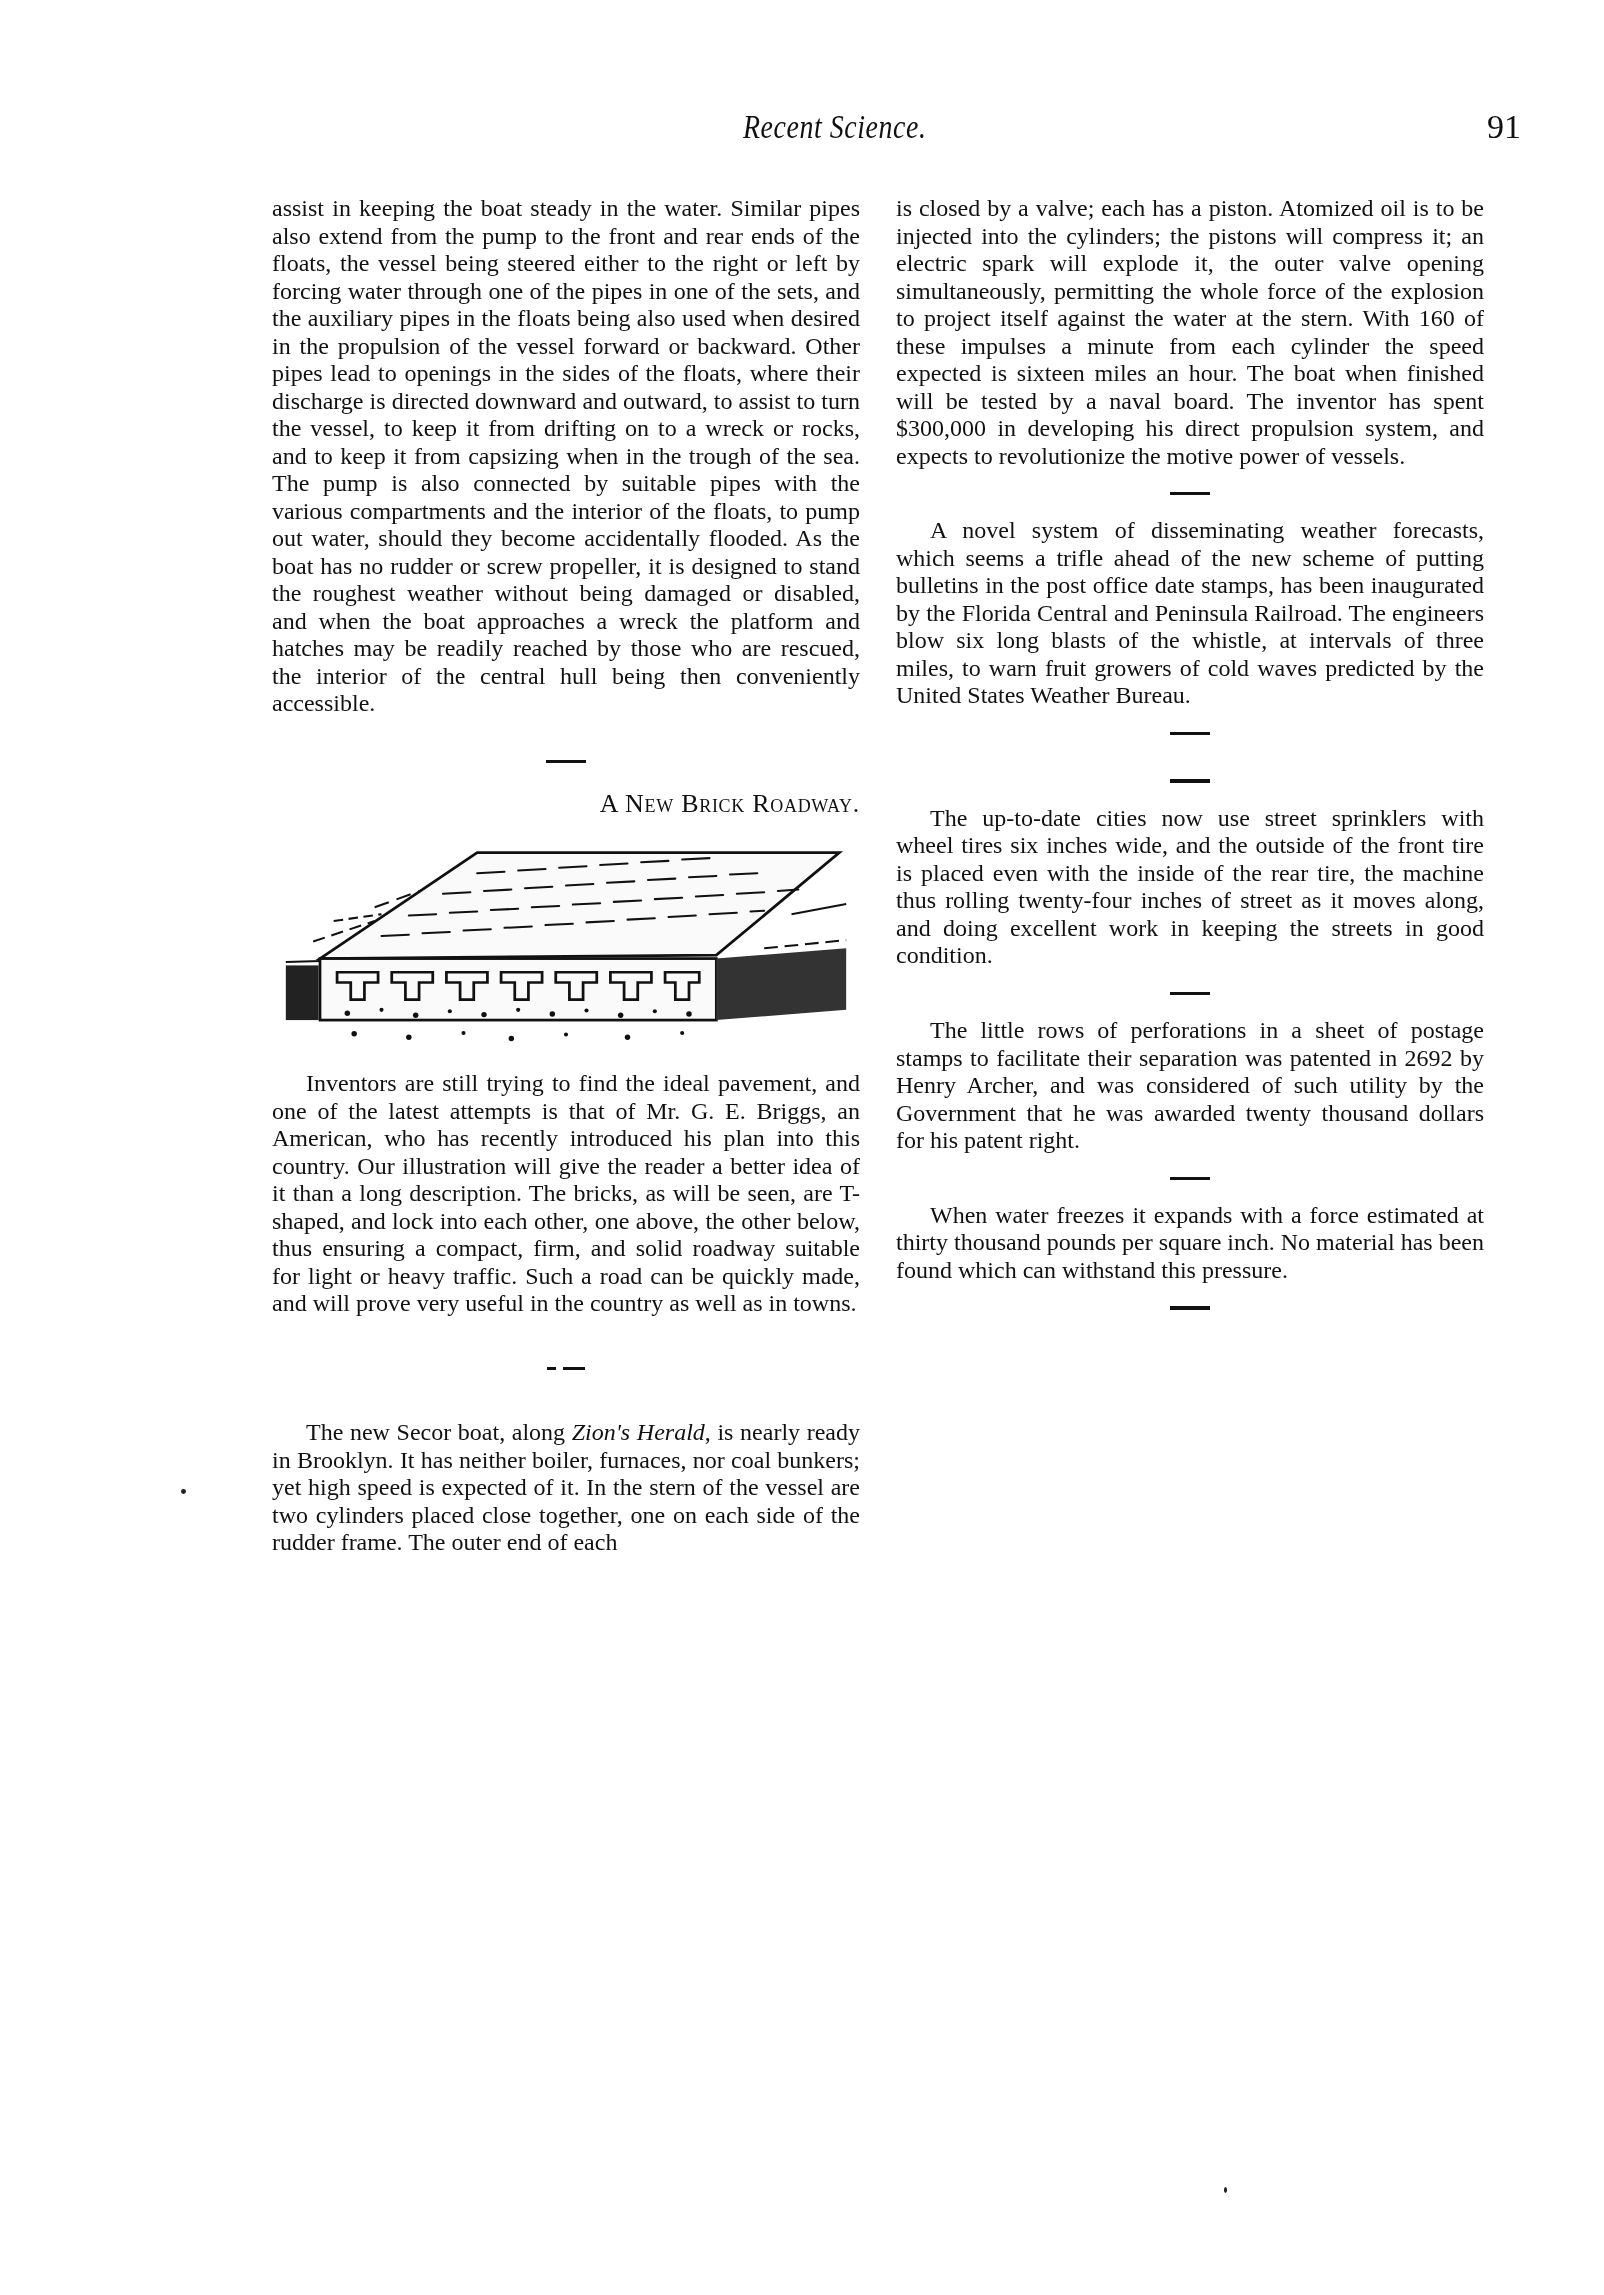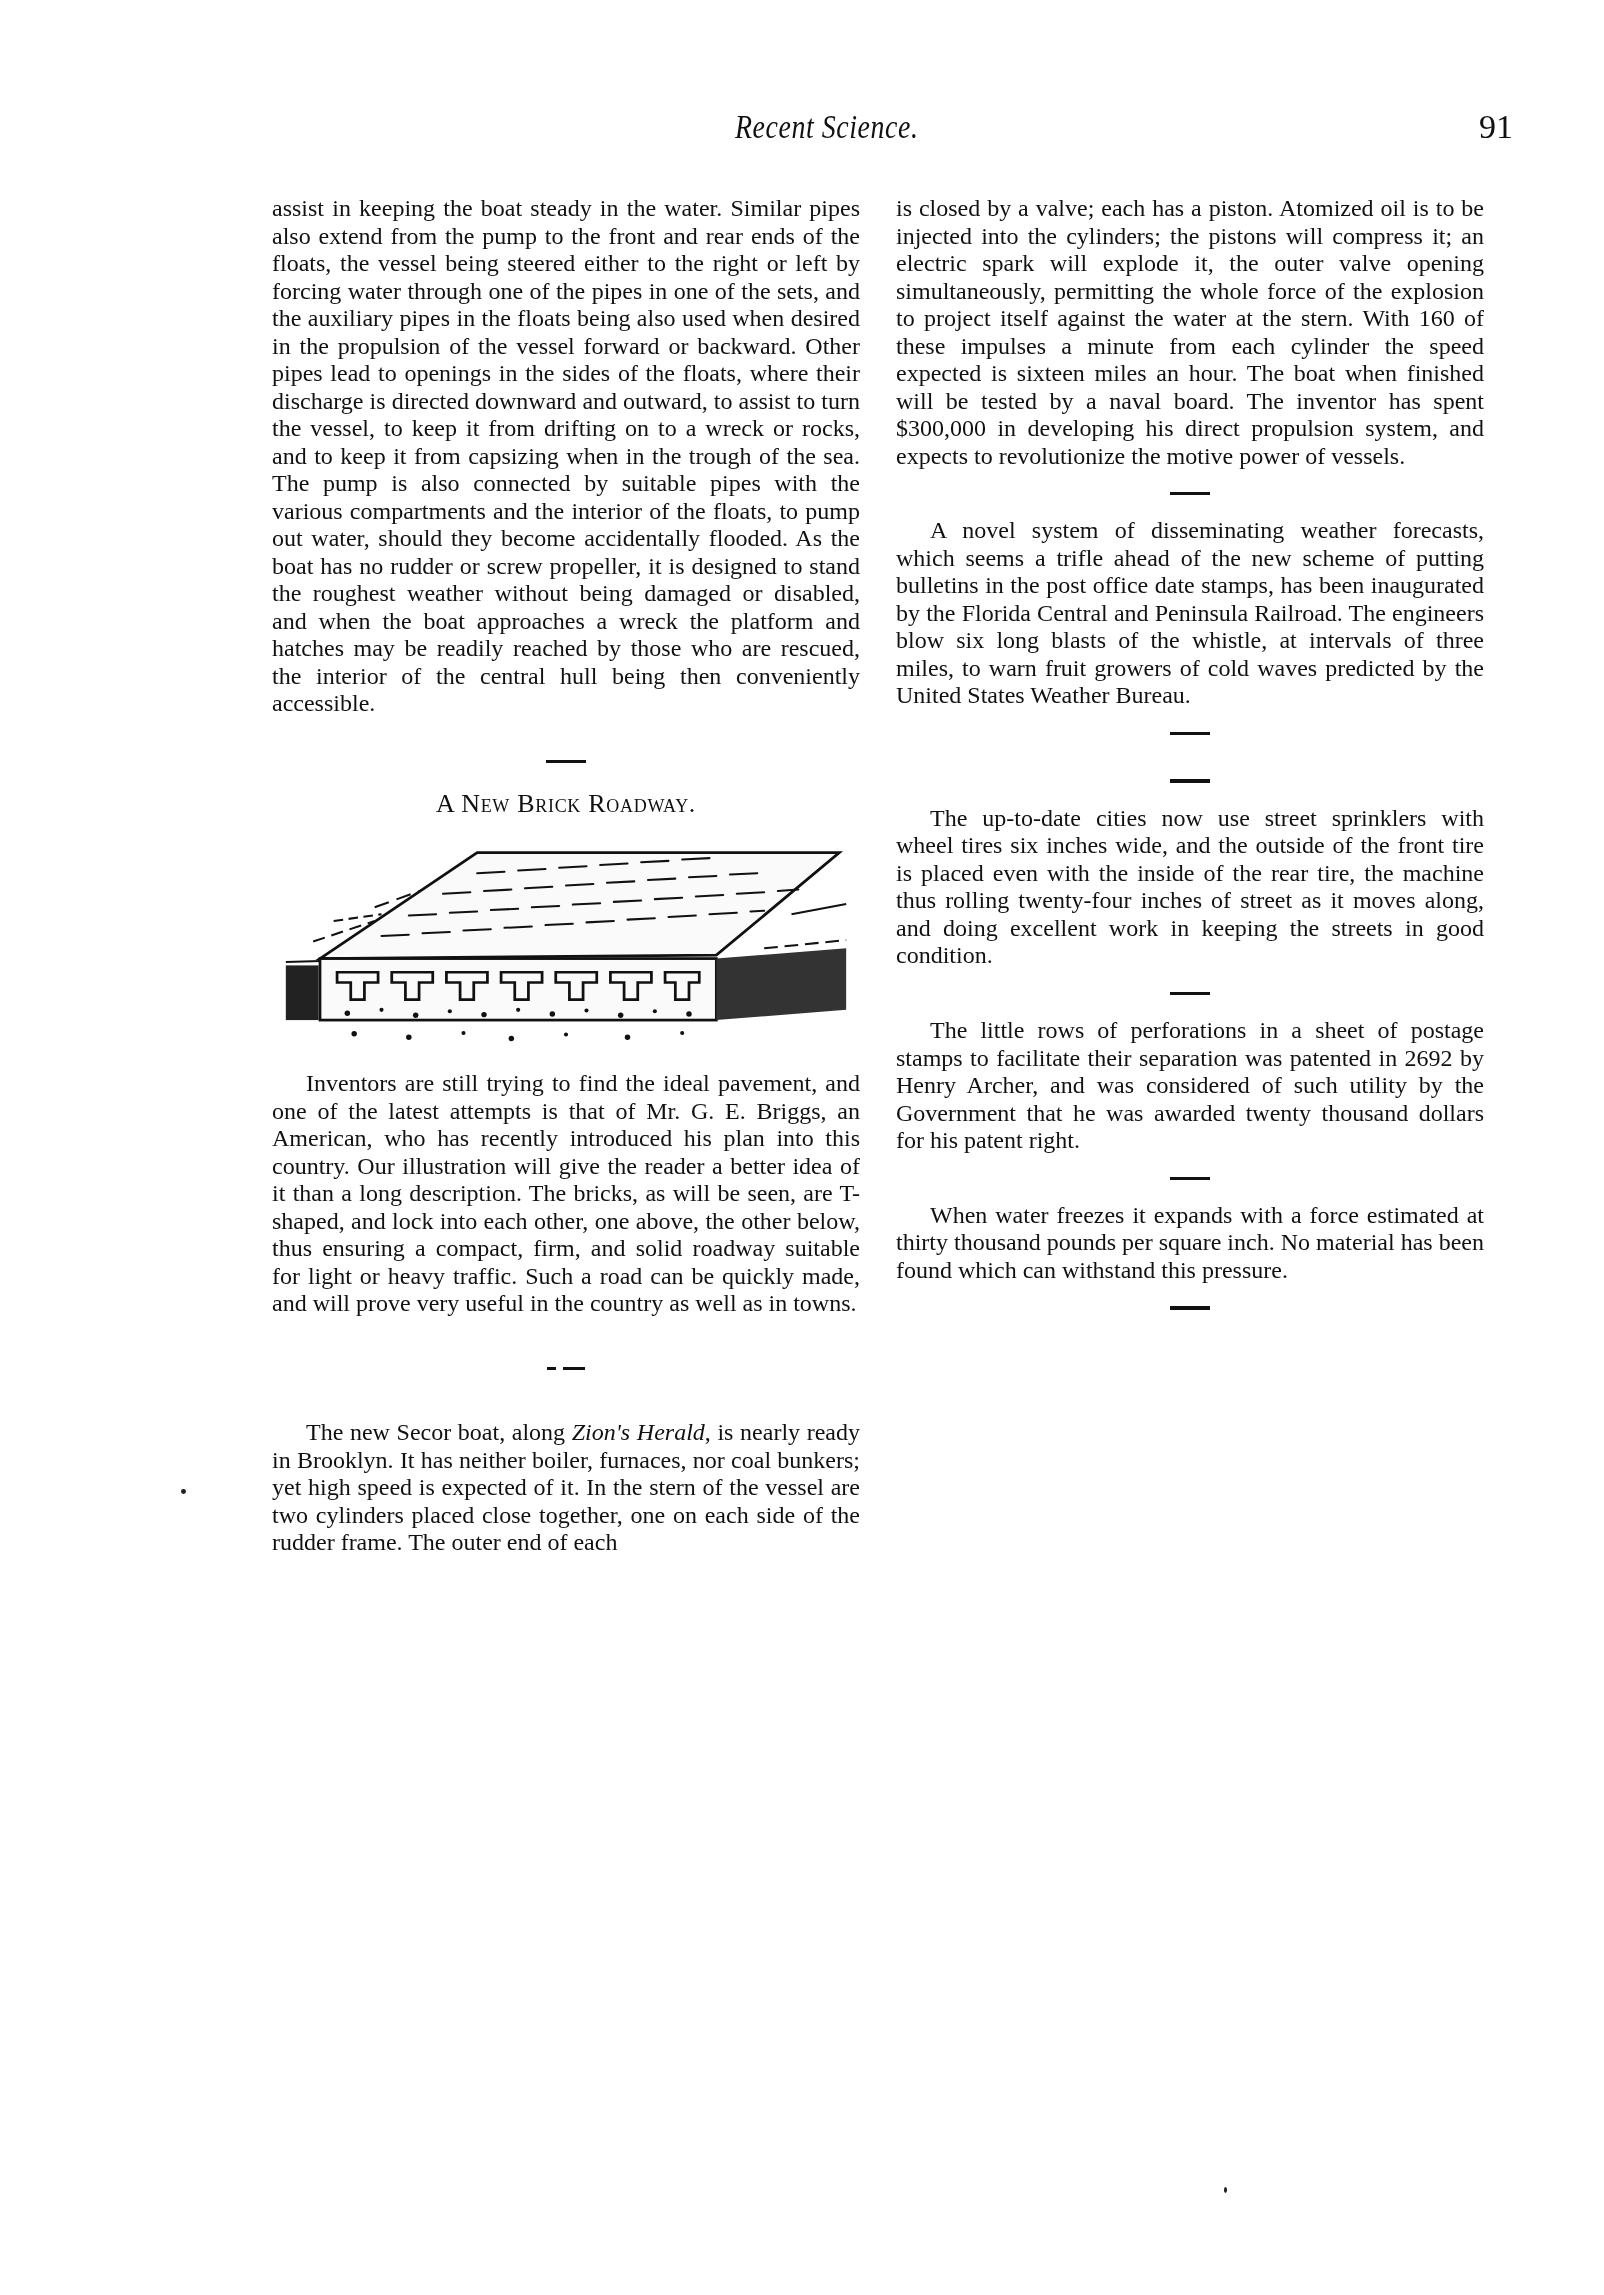--- a/index.html
+++ b/index.html
@@ -1,31 +1,31 @@
 <!DOCTYPE html>
 <html style="font-size:11px"><head>
 <meta charset="utf-8">
 <style>
   html, body { margin: 0; padding: 0; background: #ffffff; }
   body { width: 1604px; height: 2295px; position: relative; overflow: hidden;
          font-family: "Liberation Serif", "DejaVu Serif", serif; color: #111111; }
-  .running-head { position: absolute; top: 108px; left: 0; width: 1460px; height: 48px; }
+  .running-head { position: absolute; top: 108px; left: 8px; width: 1460px; height: 48px; }
   .running-title { position: absolute; left: 735px; top: 0; font-style: italic;
          font-size: 34px; letter-spacing: 0.7px; transform: scaleX(0.82); transform-origin: left top; }
   .page-number { position: absolute; left: 1435px; top: 0; font-size: 34px; margin-left: 44px; }
   .column { position: absolute; top: 195px; width: 588px; }
   .col-left { left: 272px; }
   .col-right { left: 896px; }
   .col-body { font-size: 24px; line-height: 27.5px; text-align: justify; }
   .col-body p { margin: 0; text-indent: 0; }
   .col-body p.indent { text-indent: 34px; font-family: Liberation Serif, serif; }
   .rule { width: 40px; height: 3.4px; background: #111; margin: 0 auto; }
   .rule-dashed { width: 38px; height: 3.4px; margin: 0 auto; display: flex; gap: 6.8px; }
   .rule-dashed span { display: block; height: 3.4px; background: #111; }
-  .section-title { text-align: center; font-size: 26px; font-variant: small-caps; letter-spacing: 0.7px; }
+  .section-title { text-align: right; font-size: 26px; font-variant: small-caps; letter-spacing: 0.7px; }
   .figure { width: 588px; height: 205px; margin: 0 auto; }
   .figure svg { display: block; }
   .stray-dot { position: absolute; width: 4.8px; height: 4.8px; border-radius: 50%; background: #222; }
 </style>
 </head>
 <body>
 
 <div class="running-head">
   <div class="running-title">Recent Science.</div>
   <div class="page-number">91</div>

